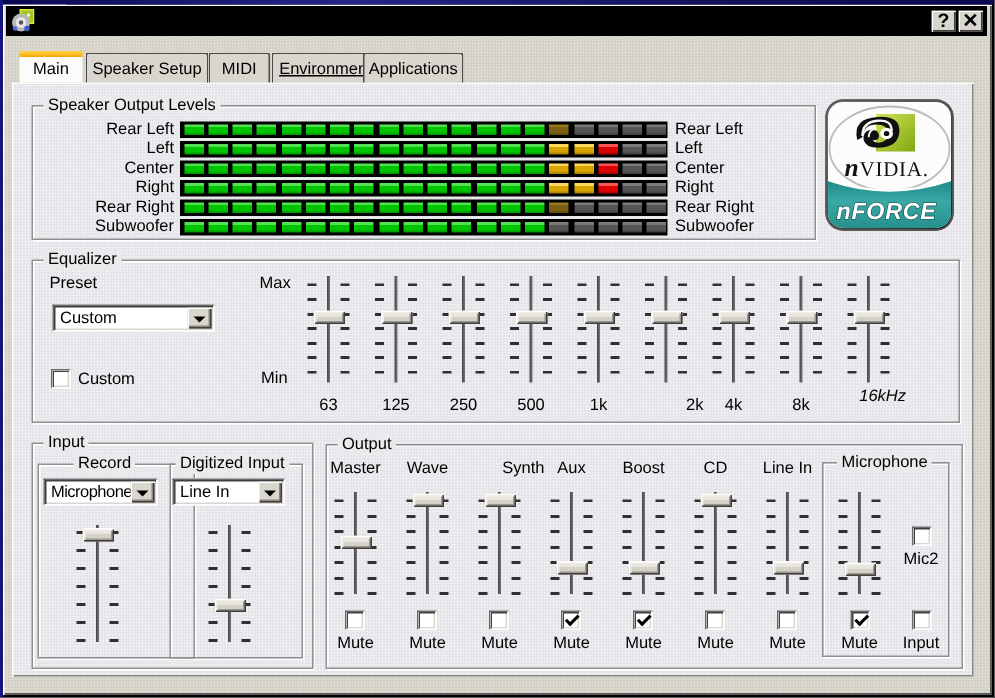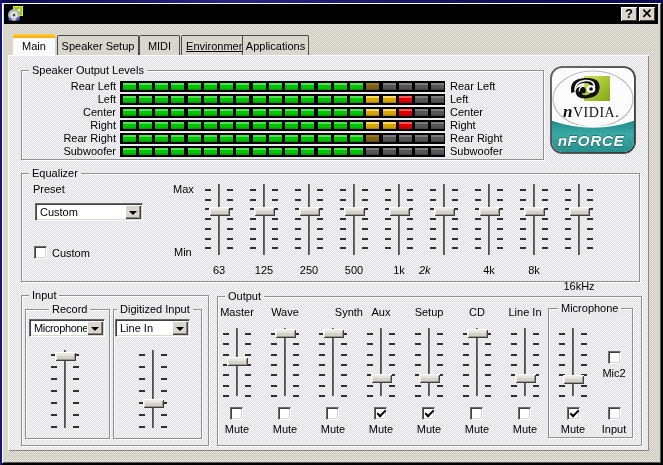--- a/index.html
+++ b/index.html
@@ -300,41 +300,41 @@
   <div class="lab" style="left:329px;top:264px;width:50px;text-align:center;">500</div>
   <div class="track" style="left:398px;top:184px;height:71px;"></div>
   <div class="tick" style="left:385px;top:189px;height:60.19999999999999px;--p:9.7px;"></div>
   <div class="tick" style="left:407px;top:189px;height:60.19999999999999px;--p:9.7px;"></div>
   <div class="thumb" style="left:389px;top:207px;"></div>
   <div class="lab" style="left:374px;top:264px;width:50px;text-align:center;">1k</div>
   <div class="track" style="left:443px;top:184px;height:71px;"></div>
   <div class="tick" style="left:430px;top:189px;height:60.19999999999999px;--p:9.7px;"></div>
   <div class="tick" style="left:452px;top:189px;height:60.19999999999999px;--p:9.7px;"></div>
   <div class="thumb" style="left:434px;top:207px;"></div>
-  <div class="lab" style="left:419px;top:264px;width:50px;text-align:left;font-style:italic;">2k</div>
+  <div class="lab" style="left:419px;top:264px;width:50px;text-align:right;">2k</div>
   <div class="track" style="left:488px;top:184px;height:71px;"></div>
   <div class="tick" style="left:475px;top:189px;height:60.19999999999999px;--p:9.7px;"></div>
   <div class="tick" style="left:497px;top:189px;height:60.19999999999999px;--p:9.7px;"></div>
   <div class="thumb" style="left:479px;top:207px;"></div>
   <div class="lab" style="left:464px;top:264px;width:50px;text-align:center;">4k</div>
   <div class="track" style="left:533px;top:184px;height:71px;"></div>
   <div class="tick" style="left:520px;top:189px;height:60.19999999999999px;--p:9.7px;"></div>
   <div class="tick" style="left:542px;top:189px;height:60.19999999999999px;--p:9.7px;"></div>
   <div class="thumb" style="left:524px;top:207px;"></div>
   <div class="lab" style="left:509px;top:264px;width:50px;text-align:center;">8k</div>
   <div class="track" style="left:578px;top:184px;height:71px;"></div>
   <div class="tick" style="left:565px;top:189px;height:60.19999999999999px;--p:9.7px;"></div>
   <div class="tick" style="left:587px;top:189px;height:60.19999999999999px;--p:9.7px;"></div>
   <div class="thumb" style="left:569px;top:207px;"></div>
-  <div class="lab" style="left:554px;top:280px;width:50px;text-align:center;">16kHz</div>
+  <div class="lab" style="left:554px;top:258px;width:50px;text-align:right;font-style:italic;">16kHz</div>
 
   <div class="grp" style="left:21px;top:295px;width:186px;height:149px;">
     <span class="glbl">Input</span>
   </div>
-  <div class="grp" style="left:25px;top:309px;width:83px;height:128px;">
+  <div class="grp" style="left:25px;top:309px;width:83px;height:128px;padding-left:20px;">
     <span class="glbl" style="left:23px;">Record</span>
   </div>
   <div class="grp" style="left:113px;top:309px;width:87px;height:128px;">
     <span class="glbl" style="left:3px;">Digitized Input</span>
   </div>
   <div class="dd" style="left:29px;top:319px;width:76px;">
       <span style="letter-spacing:-0.35px;">Microphone</span>
       <i class="dab"></i>
     </div>
   <div class="dd" style="left:115px;top:319px;width:75px;">
@@ -377,21 +377,21 @@
   <div class="thumb" style="left:323px;top:329px;"></div>
   <div class="cb" style="left:326px;top:407px;"></div>
   <div class="lab" style="left:303px;top:423px;width:60px;text-align:center;">Mute</div>
   <div class="lab" style="left:351px;top:306px;width:60px;text-align:center;">Aux</div>
   <div class="track" style="left:380px;top:328px;height:68px;"></div>
   <div class="tick" style="left:367px;top:333px;height:63.80000000000001px;--p:10.3px;"></div>
   <div class="tick" style="left:389px;top:333px;height:63.80000000000001px;--p:10.3px;"></div>
   <div class="thumb" style="left:371px;top:374px;"></div>
   <div class="cb ck" style="left:374px;top:407px;"></div>
   <div class="lab" style="left:351px;top:423px;width:60px;text-align:center;">Mute</div>
-  <div class="lab" style="left:399px;top:306px;width:60px;text-align:center;">Setup</div>
+  <div class="lab" style="left:399px;top:306px;width:60px;text-align:center;">Boost</div>
   <div class="track" style="left:428px;top:328px;height:68px;"></div>
   <div class="tick" style="left:415px;top:333px;height:63.80000000000001px;--p:10.3px;"></div>
   <div class="tick" style="left:437px;top:333px;height:63.80000000000001px;--p:10.3px;"></div>
   <div class="thumb" style="left:419px;top:374px;"></div>
   <div class="cb ck" style="left:422px;top:407px;"></div>
   <div class="lab" style="left:399px;top:423px;width:60px;text-align:center;">Mute</div>
   <div class="lab" style="left:447px;top:306px;width:60px;text-align:center;">CD</div>
   <div class="track" style="left:476px;top:328px;height:68px;"></div>
   <div class="tick" style="left:463px;top:333px;height:63.80000000000001px;--p:10.3px;"></div>
   <div class="tick" style="left:485px;top:333px;height:63.80000000000001px;--p:10.3px;"></div>

